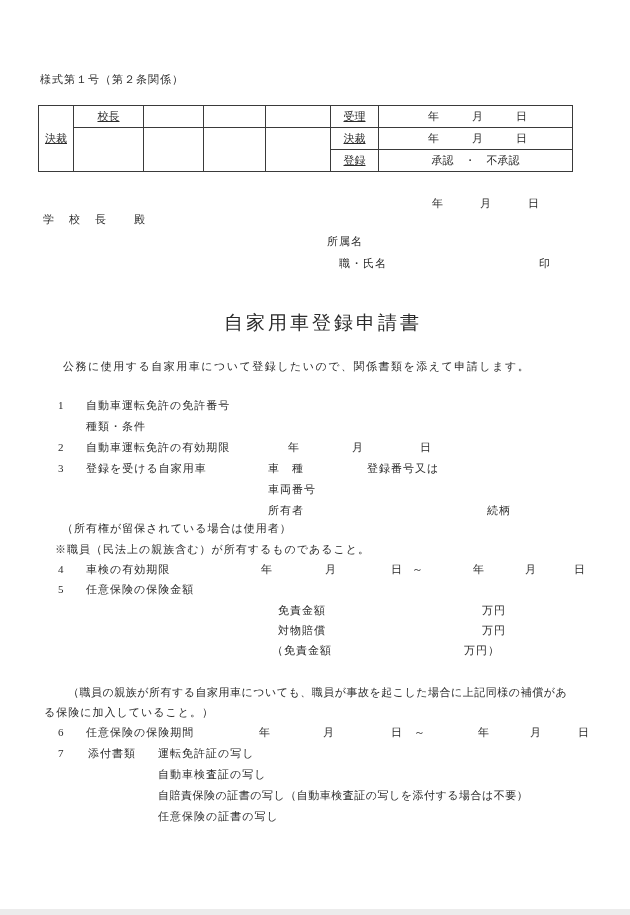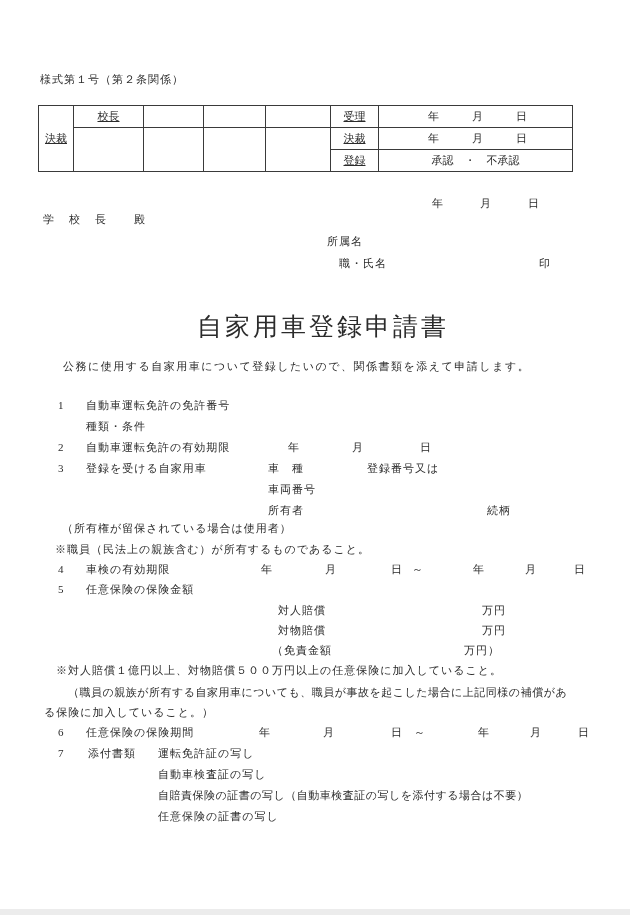--- a/index.html
+++ b/index.html
@@ -7,21 +7,21 @@
     position:relative;width:630px;height:915px;background:#ffffff;
     font-family:"Liberation Serif","DejaVu Serif",serif;
     color:#2b2b2b;overflow:hidden;
   }
   .t{position:absolute;font-size:11px;letter-spacing:1px;white-space:pre;line-height:16px;}
   .t.tight{letter-spacing:0.5px;text-align:center;}
   .t.sp15{letter-spacing:1.5px;}
   .t.sp2{letter-spacing:2px;}
   .title{
     position:absolute;left:0;right:0;top:310px;text-align:center;
-    font-size:25px;letter-spacing:3px;padding-left:16px;white-space:pre;
+    font-size:19px;letter-spacing:3px;padding-left:16px;white-space:pre;
   }
   table.approval{
     position:absolute;left:38px;top:105px;border-collapse:collapse;
     table-layout:fixed;width:534px;
     border:1.5px solid #3a3a3a;
     font-size:11px;
   }
   table.approval td{
     border:1px solid #3a3a3a;height:21px;padding:0;
     white-space:pre;color:#2b2b2b;
@@ -115,28 +115,27 @@
   <span class="t" style="left:261px;top:561px">年</span>
   <span class="t" style="left:325px;top:561px">月</span>
   <span class="t" style="left:391px;top:561px">日</span>
   <span class="t" style="left:412px;top:561px">～</span>
   <span class="t" style="left:473px;top:561px">年</span>
   <span class="t" style="left:525px;top:561px">月</span>
   <span class="t" style="left:574px;top:561px">日</span>
 
   <span class="t" style="left:58px;top:581px">5</span>
   <span class="t" style="left:86px;top:581px">任意保険の保険金額</span>
-  <span class="t" style="left:278px;top:602px">対人賠償</span>
+  <span class="t" style="left:278px;top:602px">免責金額</span>
   <span class="t" style="left:482px;top:602px">万円</span>
   <span class="t" style="left:278px;top:622px">対物賠償</span>
   <span class="t" style="left:482px;top:622px">万円</span>
   <span class="t" style="left:272px;top:642px">（免責金額</span>
   <span class="t" style="left:464px;top:642px">万円）</span>
 
-  <div class="t" style="left:56px;top:662px">※対人賠償１億円以上、対物賠償５００万円以上の任意保険に加入していること。</div>
   <div class="t tight" style="left:68px;top:684px">（職員の親族が所有する自家用車についても、職員が事故を起こした場合に上記同様の補償があ</div>
   <div class="t" style="left:44px;top:704px">る保険に加入していること。）</div>
 
   <span class="t" style="left:58px;top:724px">6</span>
   <span class="t" style="left:86px;top:724px">任意保険の保険期間</span>
   <span class="t" style="left:259px;top:724px">年</span>
   <span class="t" style="left:323px;top:724px">月</span>
   <span class="t" style="left:391px;top:724px">日</span>
   <span class="t" style="left:414px;top:724px">～</span>
   <span class="t" style="left:478px;top:724px">年</span>

